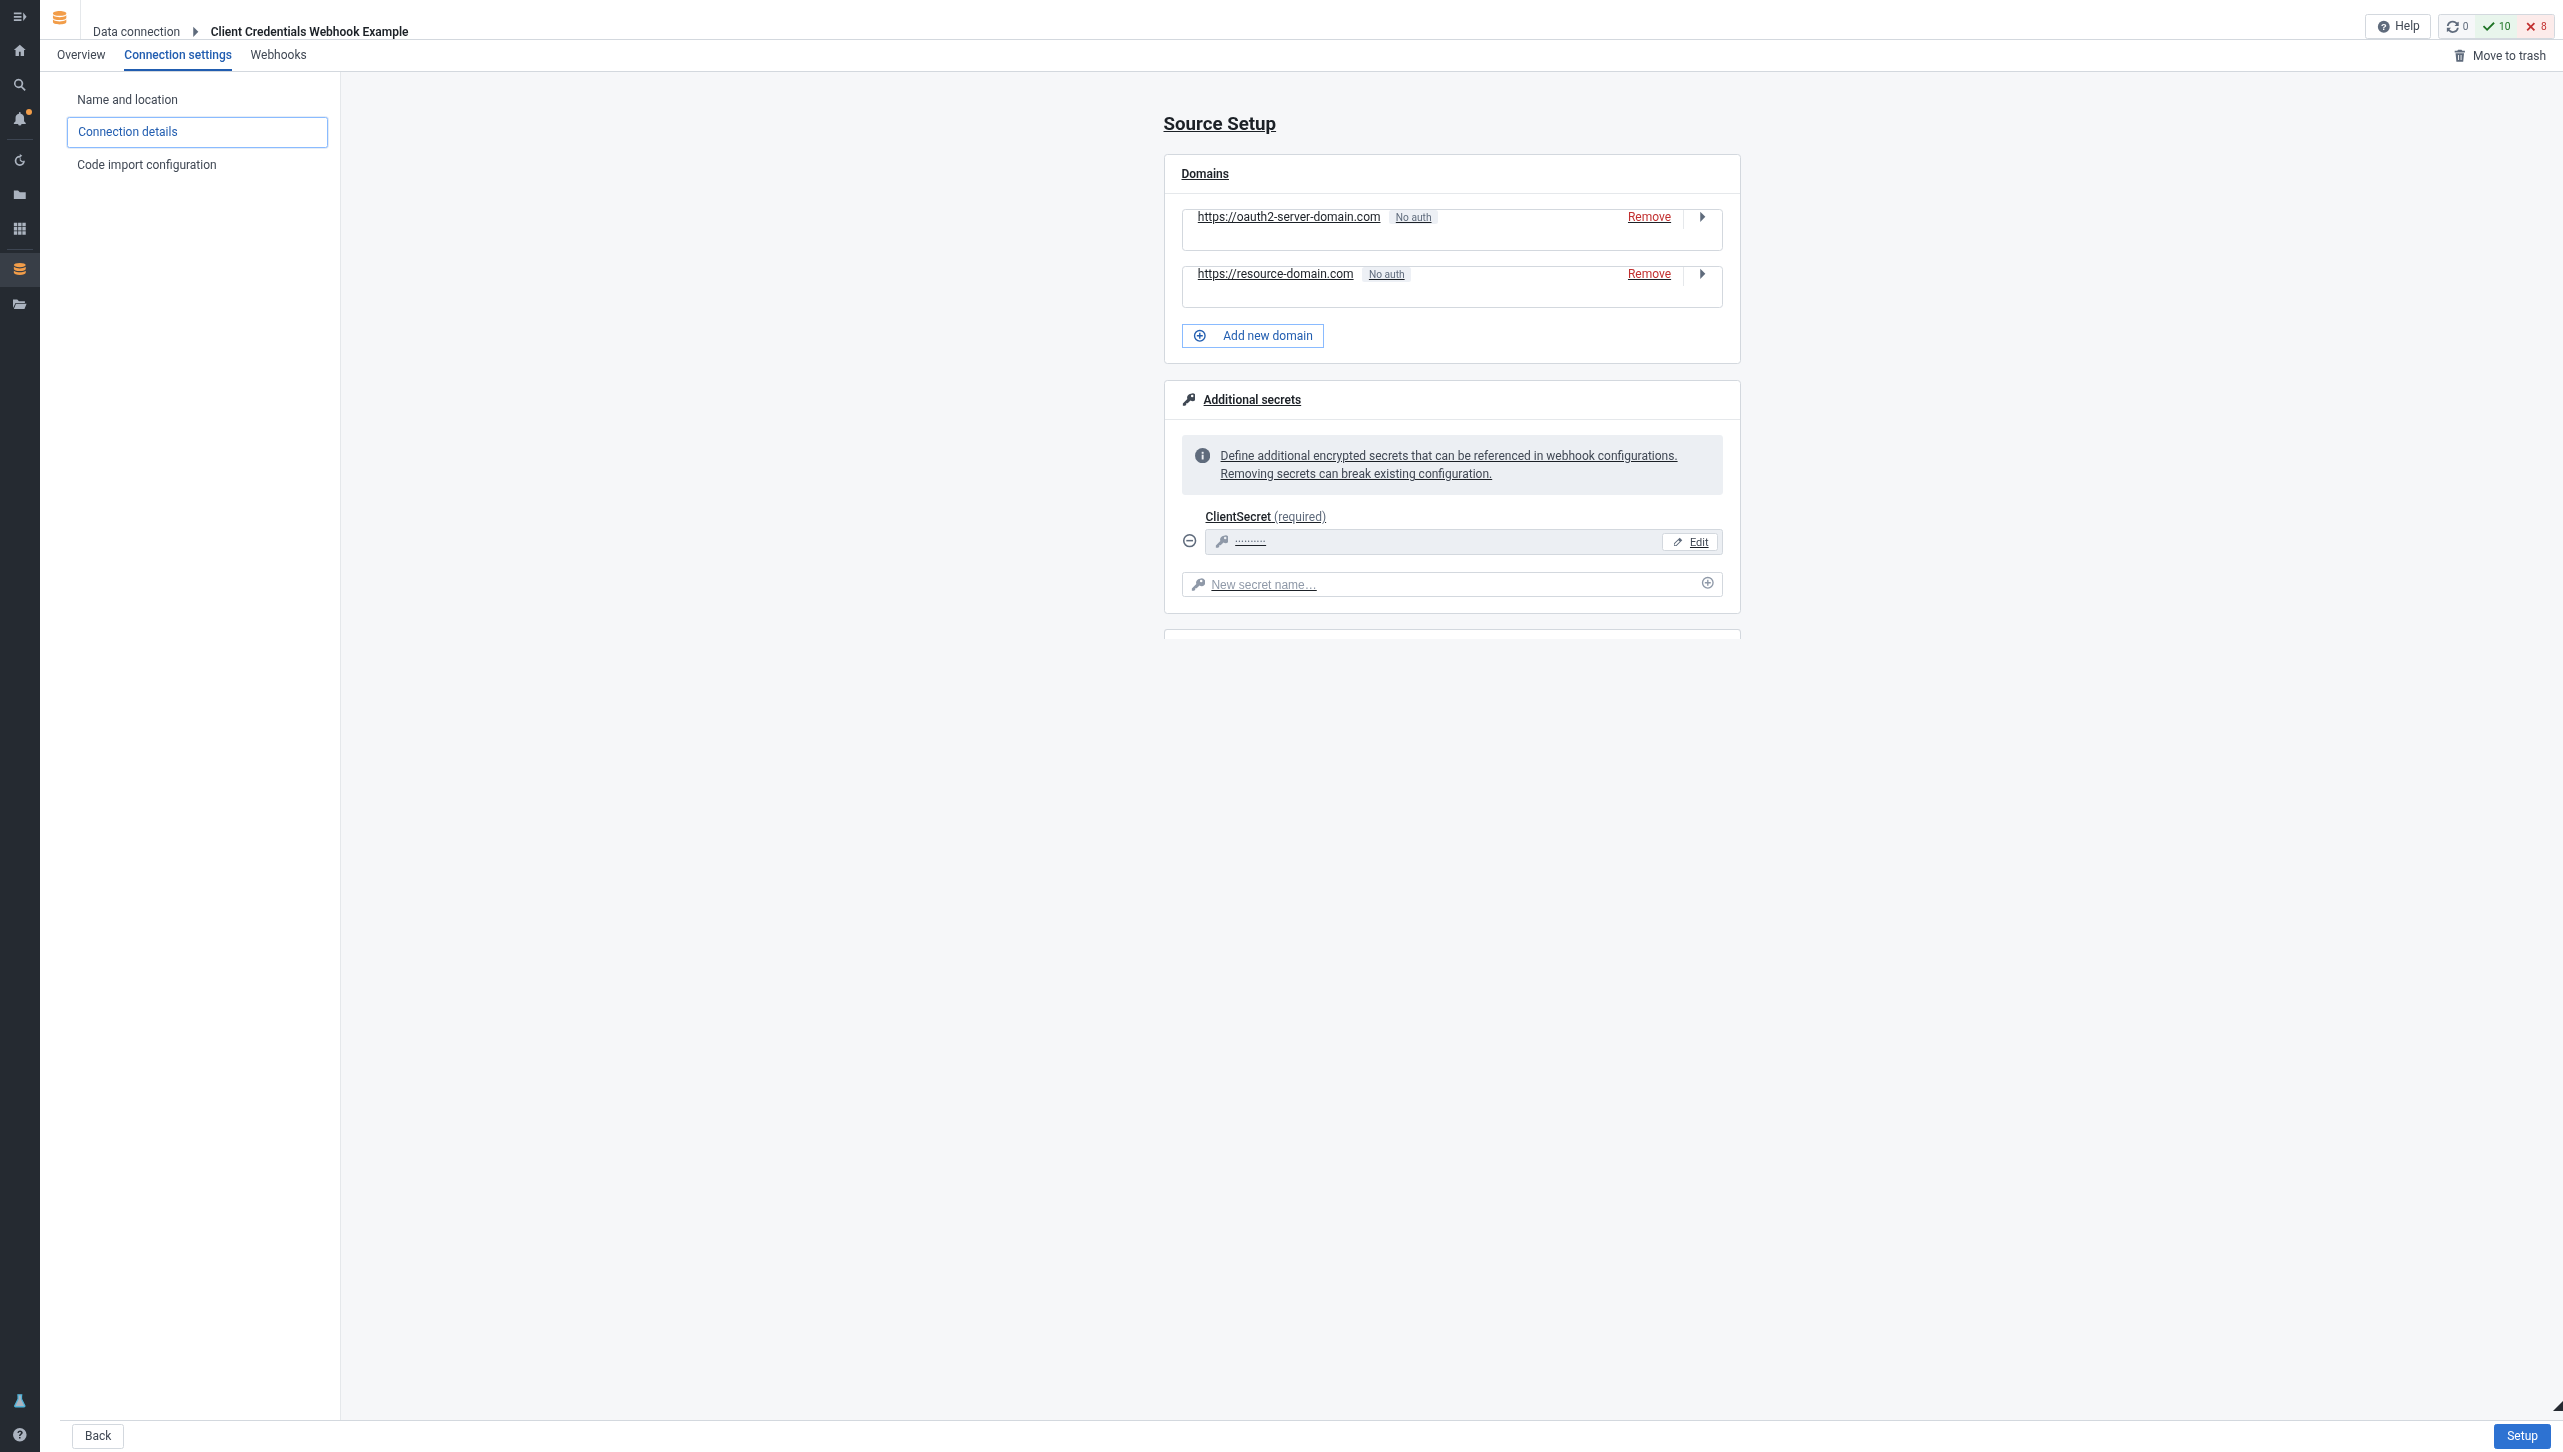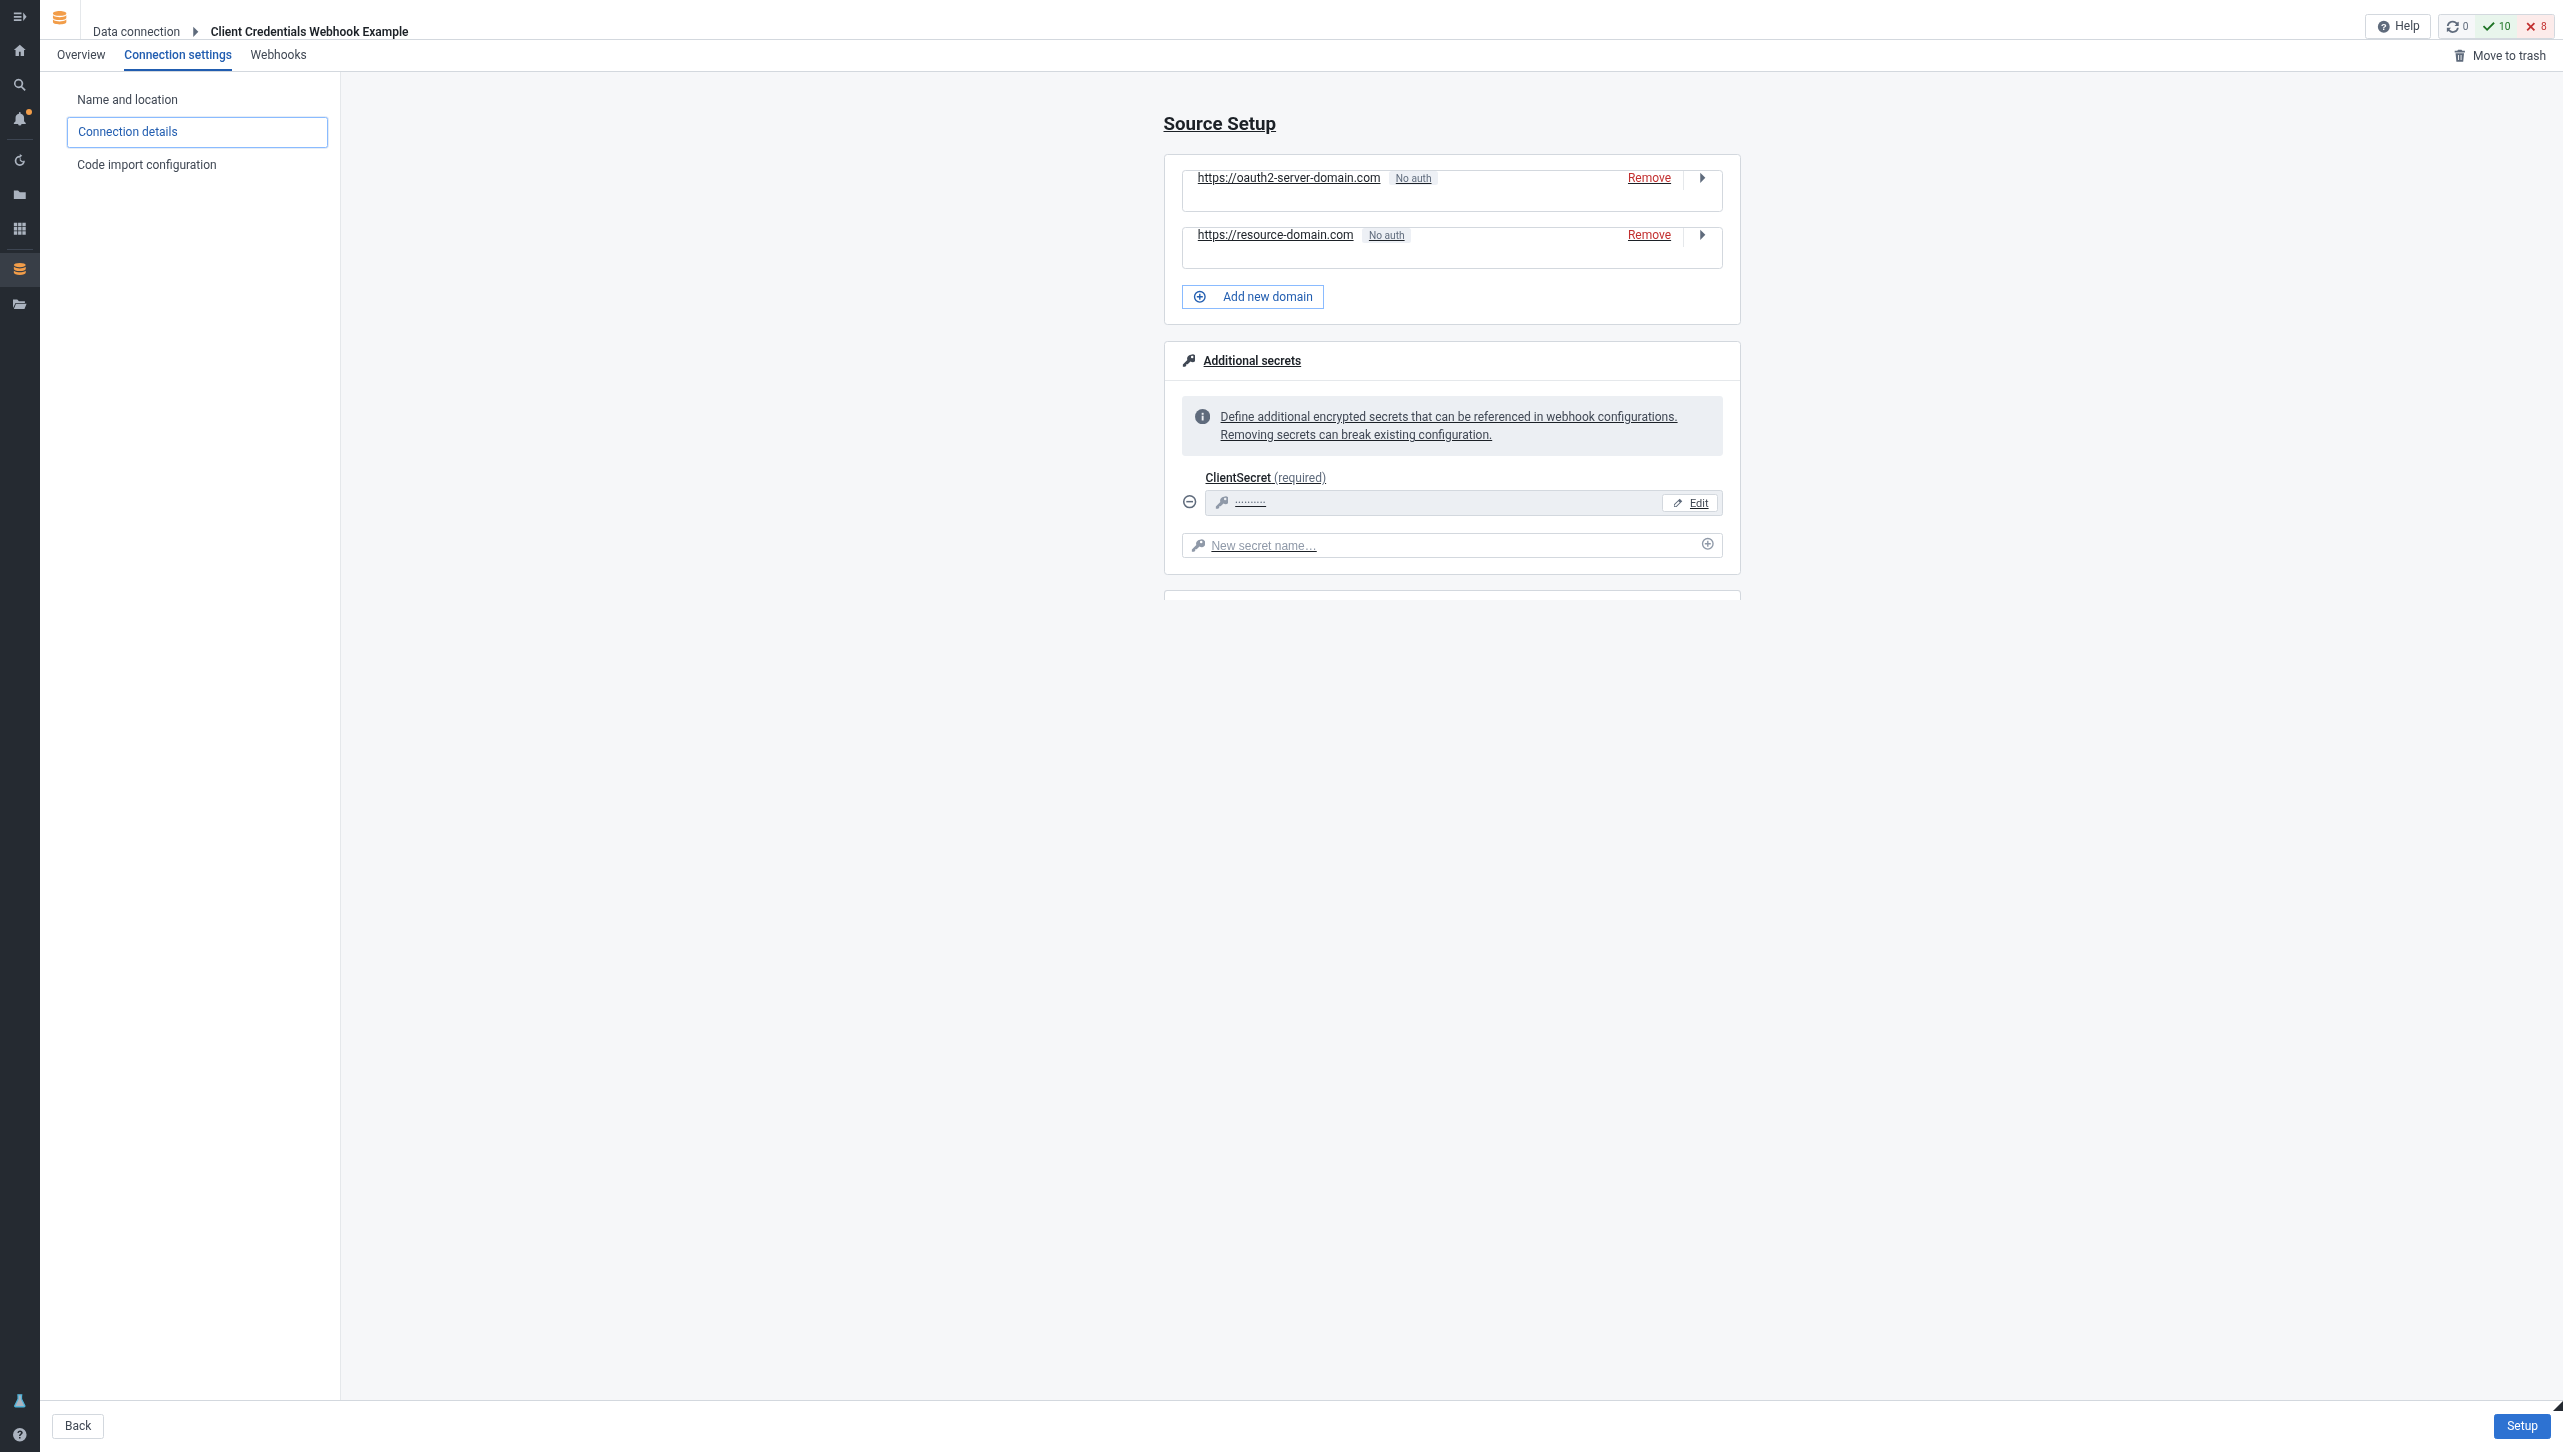--- a/index.html
+++ b/index.html
@@ -147,22 +147,22 @@
     display: flex; align-items: center; padding: 0 6.8px 0 8.5px; background: #fff;
   }
   .new-secret-row input {
     flex: 1; border: none; outline: none; background: transparent; font-size: 12px; color: #1C2127;
   }
   .new-secret-row input::placeholder { color: #8F99A8; }
   .plus-circle { color: #8F99A8; cursor: pointer; }
 
   
   .footer {
-    border-top: 0.8px solid #D3D8DE; height: 52px; background: #fff;
-    display: flex; align-items: center; padding: 0 12px; justify-content: space-between;
+    border-top: 0.8px solid #D3D8DE; height: 32px; background: #fff;
+    display: flex; align-items: center; padding: 0 12px; justify-content: space-between; margin-left: 20px;
   }
   .btn {
     height: 25.4px; padding: 0 12px; border-radius: 2.5px; cursor: pointer; display: inline-flex; align-items: center;
     border: 0.8px solid #D3D8DE; background: #fff; color: #404854;
   }
   .btn.primary { background: #2D72D2; border-color: #2D72D2; color: #fff; }
 
   
   .corner-tri {
     position: fixed; right: 0; bottom: 41px;
@@ -309,20 +309,21 @@
       <div class="leftnav-item active">Connection details</div>
       <div class="leftnav-item">Code import configuration</div>
     </div>
 
     <div class="workspace">
       <div class="workspace-inner">
 
         <h2 class="page-title">Source Setup</h2>
 
         <div class="card">
+          <div class="card-header">Domains</div>
           <div class="card-body">
 
             <div class="domain-row">
               <span class="domain-url">https://oauth2-server-domain.com</span>
               <span class="auth-chip">No auth</span>
               <span class="domain-spacer"></span>
               <span class="remove-link">Remove</span>
               <span class="row-divider"></span>
               <svg class="icon row-chevron" viewBox="0 0 16 16">
                   <path fill="#5F6B7C" d="M5 2l6 6-6 6V2z"></path>

